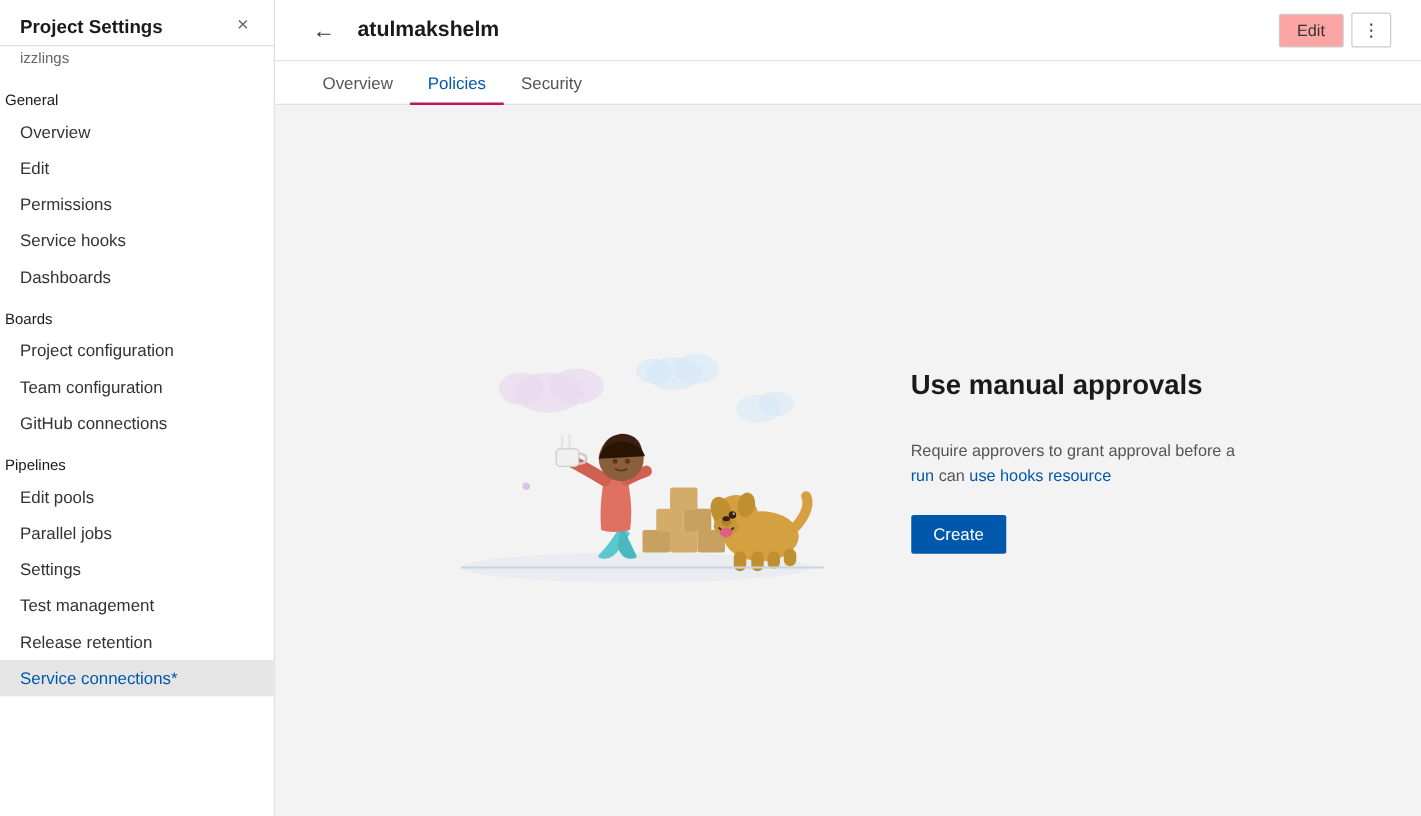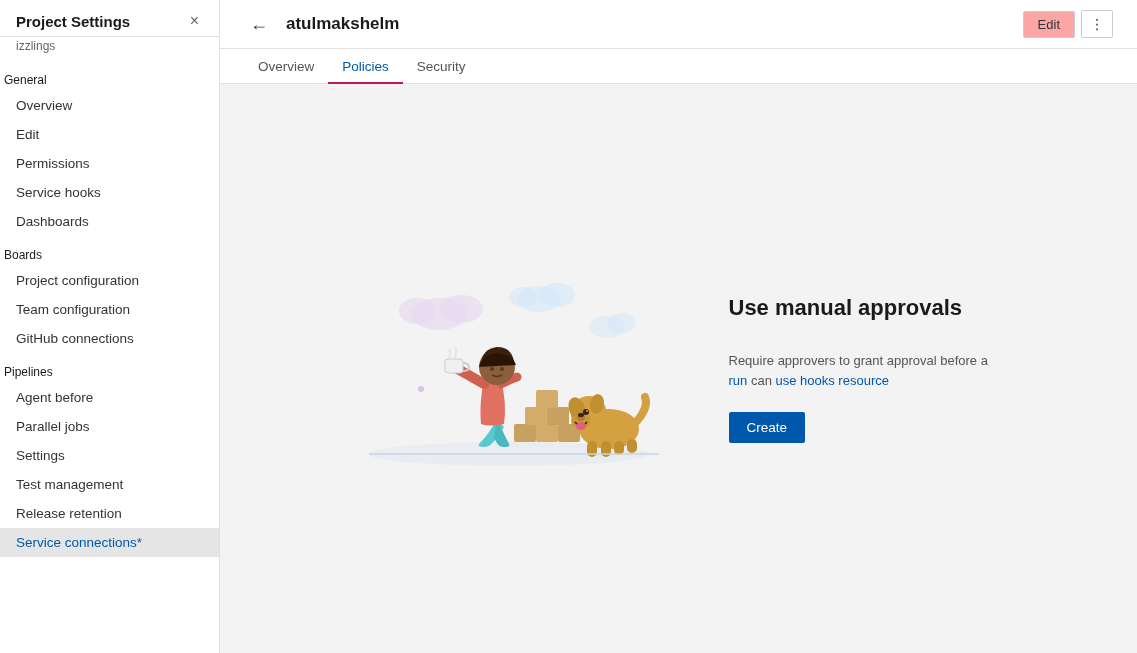--- a/index.html
+++ b/index.html
@@ -216,21 +216,21 @@
   <a class="sidebar-item">Permissions</a>
   <a class="sidebar-item">Service hooks</a>
   <a class="sidebar-item">Dashboards</a>
 
   <div class="section-label">Boards</div>
   <a class="sidebar-item">Project configuration</a>
   <a class="sidebar-item">Team configuration</a>
   <a class="sidebar-item">GitHub connections</a>
 
   <div class="section-label">Pipelines</div>
-  <a class="sidebar-item">Agent before</a>
+  <a class="sidebar-item">Edit pools</a>
   <a class="sidebar-item">Parallel jobs</a>
   <a class="sidebar-item">Settings</a>
   <a class="sidebar-item">Test management</a>
   <a class="sidebar-item">Release retention</a>
   <a class="sidebar-item active">Service connections*</a>
 </div>
 
 <div class="main">
 
   <div class="topbar">

